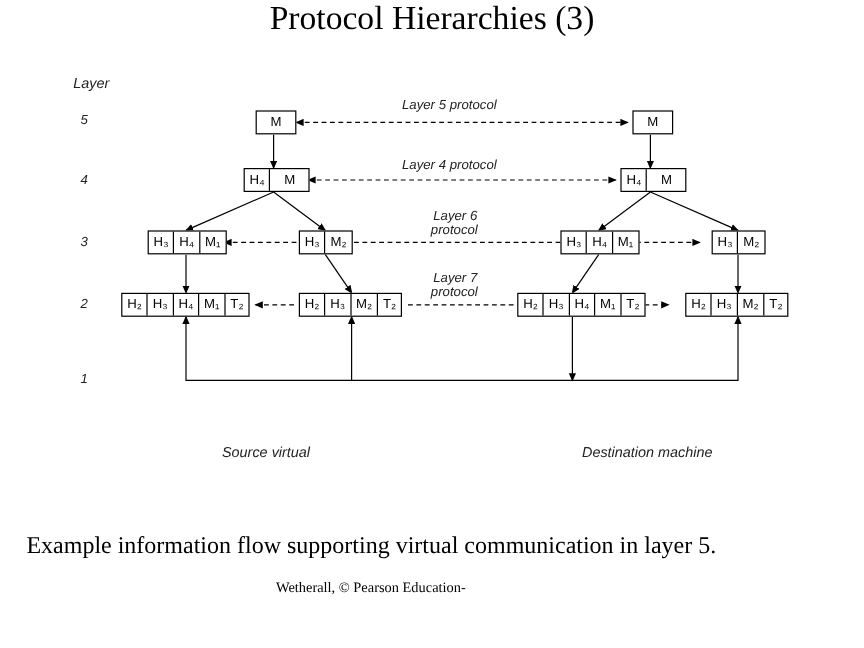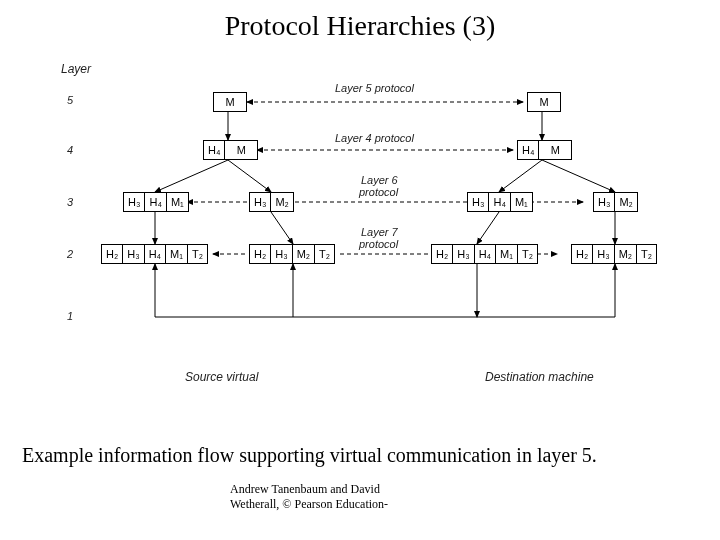--- a/index.html
+++ b/index.html
@@ -7,21 +7,20 @@
     width: 720px;
     height: 540px;
     font-family: "Times New Roman", serif;
     background: #fff;
     position: relative;
     overflow: hidden;
   }
   .title {
     text-align: center;
     font-size: 28px;
-    margin-top: 10px;
   }
   .caption {
     position: absolute;
     left: 0;
     width: 720px;
     top: 444px;
     font-size: 20px;
     text-align: left;
     padding-left: 22px;
   }
@@ -189,15 +188,14 @@
       <div class="cell">H₃</div>
       <div class="cell">M₂</div>
       <div class="cell">T₂</div>
   </div>
 
 </div>
 
 <div class="caption">Example information flow supporting virtual communication in layer 5.</div>
 
 <div class="footer">
-  <div>Andrew Tanenbaum and David</div>
   <div>Wetherall, © Pearson Education-</div>
 </div>
 
 </body></html>

